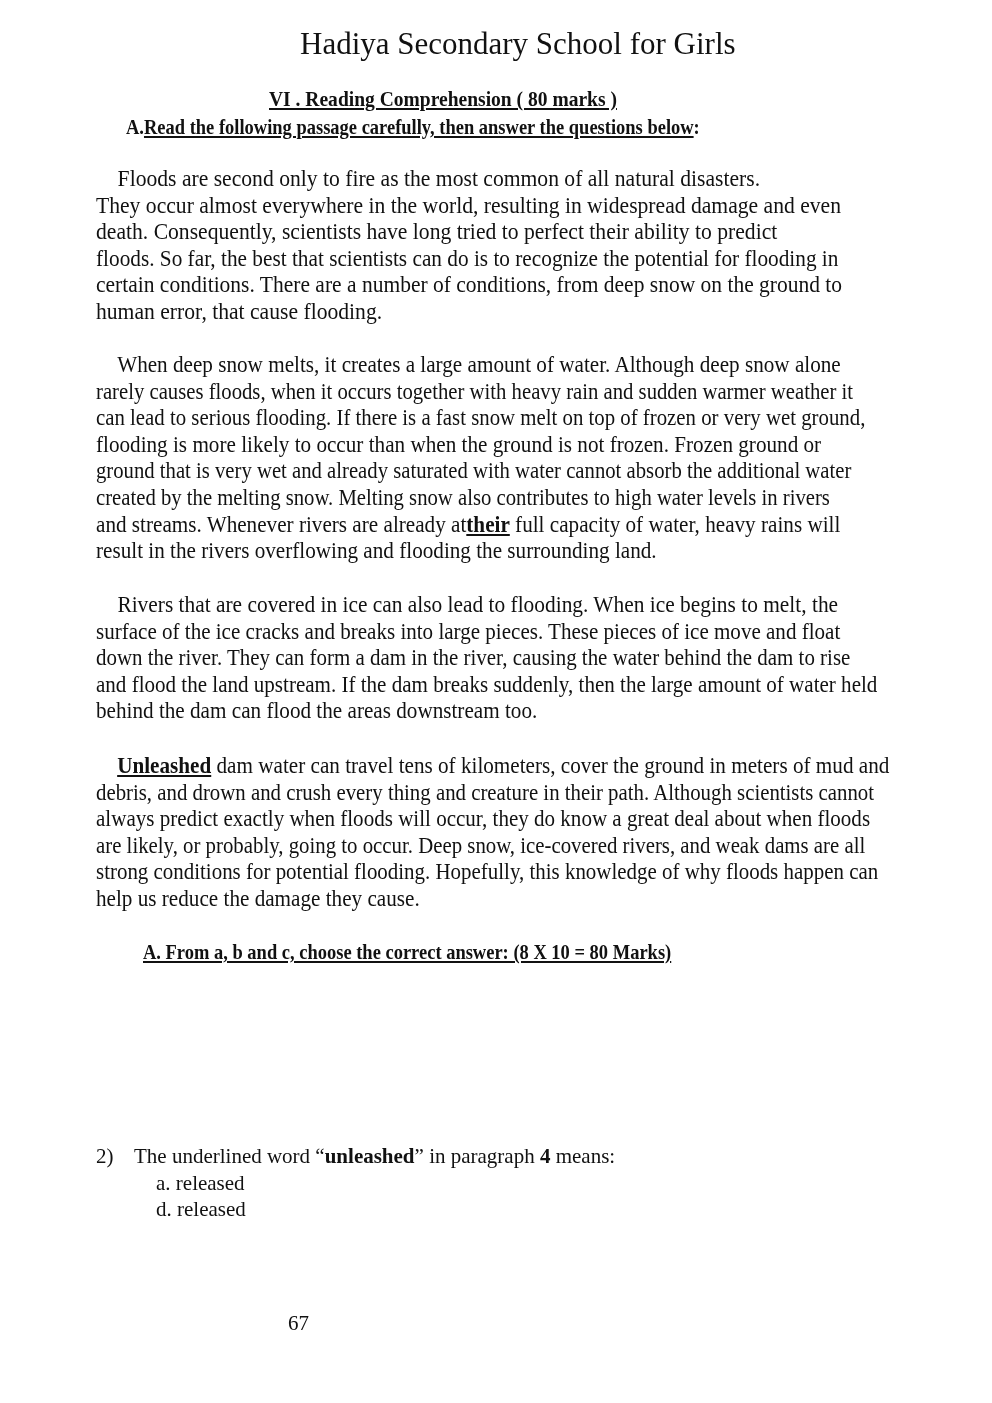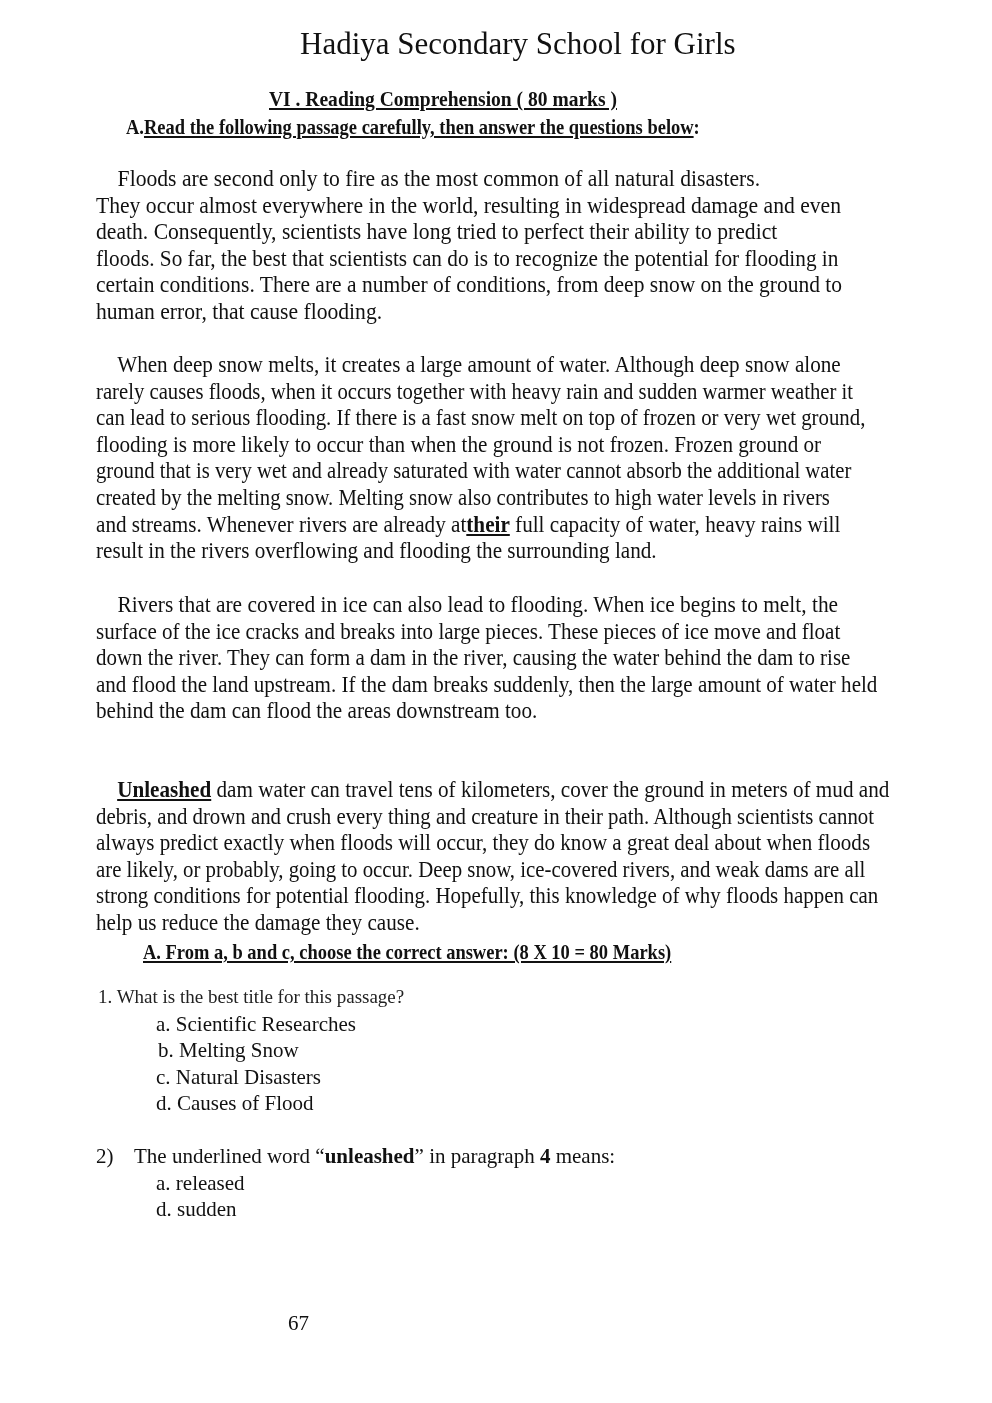--- a/index.html
+++ b/index.html
@@ -65,21 +65,21 @@
       height: 26.6px;
       line-height: 26.6px;
       transform-origin: left center;
     }
     .indent { padding-left: 23px; }
     .ul-bold { font-weight: bold; text-decoration: underline; }
 
     #p1 { top: 166px; }
     #p2 { top: 352px; }
     #p3 { top: 592px; }
-    #p4 { top: 753px; margin-top: 24px; }
+    #p4 { top: 753px; }
 
     .q-heading {
       position: absolute;
       left: 143px;
       top: 939px;
       font-size: 21px;
       font-weight: bold;
       text-decoration: underline;
       white-space: nowrap;
       line-height: 26px;
@@ -164,29 +164,22 @@
     <span class="line indent" style="transform:scaleX(0.92)"><span class="ul-bold">Unleashed</span><span> dam water can travel tens of kilometers, cover the ground in meters of mud and</span></span>
     <span class="line" style="transform:scaleX(0.905)">debris, and drown and crush every thing and creature in their path. Although scientists cannot</span>
     <span class="line" style="transform:scaleX(0.915)">always predict exactly when floods will occur, they do know a great deal about when floods</span>
     <span class="line" style="transform:scaleX(0.905)">are likely, or probably, going to occur. Deep snow, ice-covered rivers, and weak dams are all</span>
     <span class="line" style="transform:scaleX(0.91)">strong conditions for potential flooding. Hopefully, this knowledge of why floods happen can</span>
     <span class="line" style="transform:scaleX(0.92)">help us reduce the damage they cause.</span>
   </div>
 
   <div class="q-heading">A. From a, b and c, choose the correct answer: (8 X 10 = 80 Marks)</div>
 
-  <div class="question" id="q1">
-    <span class="stem"><span>1.</span> <span>What is the best title for this passage?</span></span>
-    <span class="opt">a. Scientific Researches</span>
-    <span class="opt b">b. Melting Snow</span>
-    <span class="opt">c. Natural Disasters</span>
-    <span class="opt">d. Causes of Flood</span>
-  </div>
 
   <div class="question" id="q2">
     <span class="stem"><span class="q-num">2)</span><span>The underlined word “</span><span class="bold">unleashed</span><span>” in paragraph </span><span class="bold">4</span><span> means:</span></span>
     <span class="opt">a. released</span>
-    <span class="opt">d. sudden</span>
+    <span class="opt">d. released</span>
   </div>
 
   <div class="page-number">67</div>
 
 </div>
 
 </body></html>

